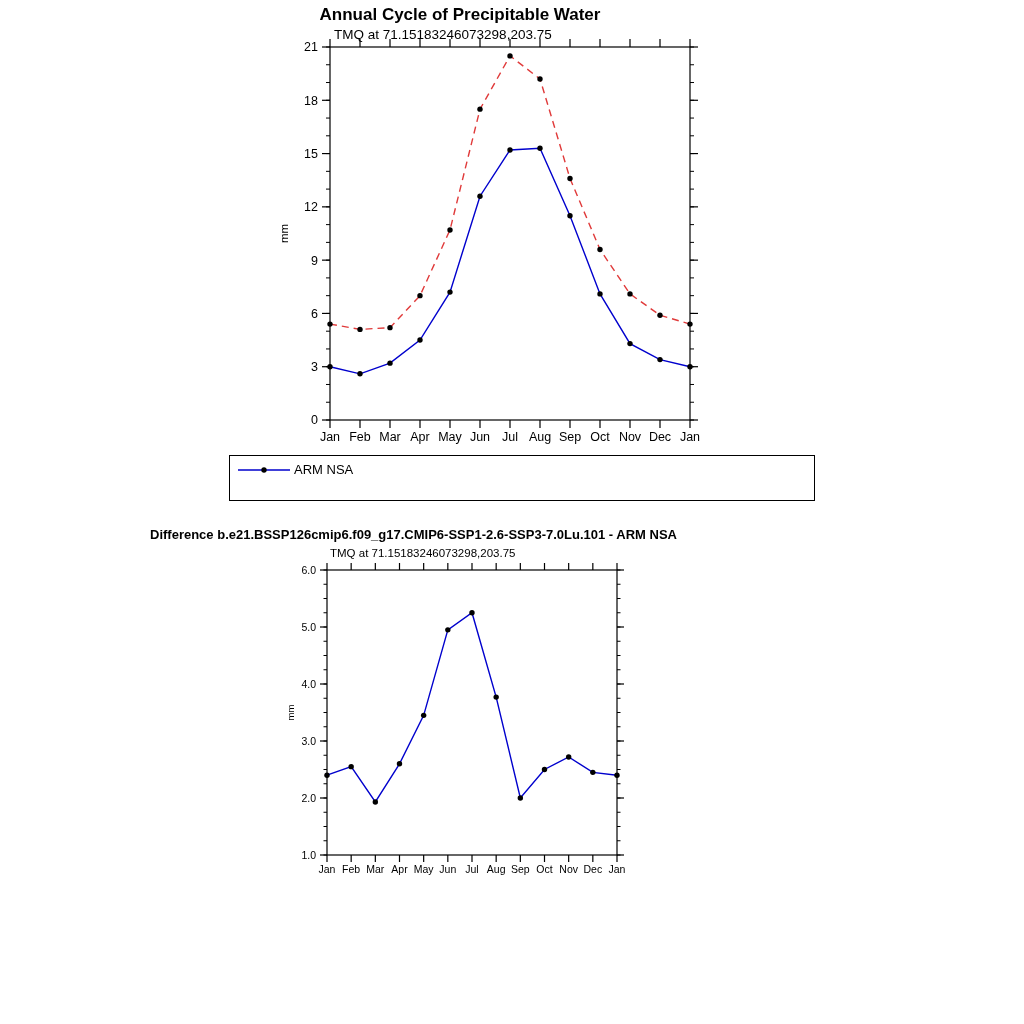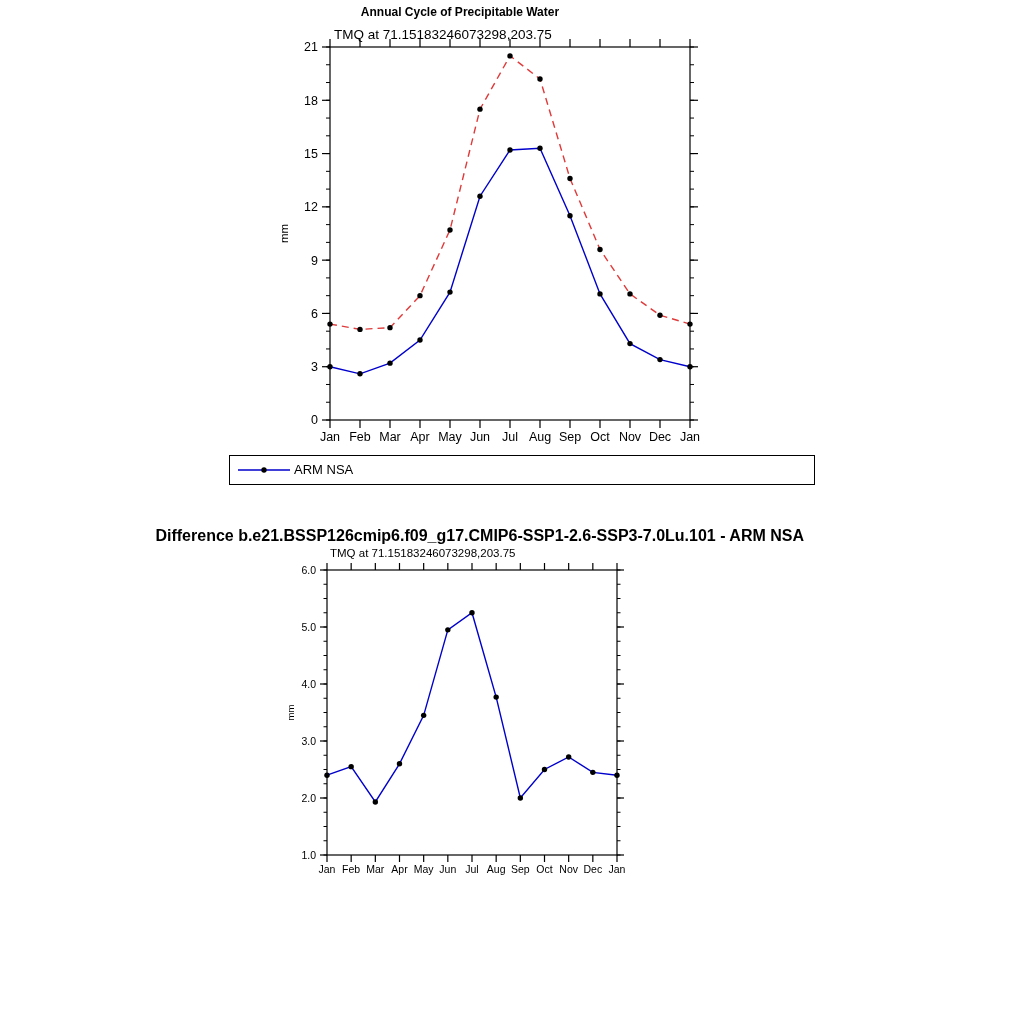--- a/index.html
+++ b/index.html
@@ -1,28 +1,28 @@
 <!DOCTYPE html>
 <html><head>
 <meta charset="utf-8">
 <style>
   html,body{margin:0;padding:0;background:#ffffff;}
   .page{position:relative;width:1024px;height:1024px;background:#ffffff;overflow:hidden;
         font-family:"Liberation Sans","DejaVu Sans",sans-serif;color:#000;}
   .chart-title-top{position:absolute;left:0;top:5px;width:920px;text-align:center;
-        font-size:12px;font-weight:bold;}
+        font-size:17px;font-weight:bold;}
   .chart-subtitle-top{position:absolute;left:334px;top:27px;font-size:13.5px;}
-  .chart-title-bottom{position:absolute;left:150px;top:527px;width:654px;text-align:right;
-        font-size:16px;font-weight:bold;}
+  .chart-title-bottom{position:absolute;left:150px;top:527px;width:654px;text-align:left;
+        font-size:13px;font-weight:bold;}
   .chart-subtitle-bottom{position:absolute;left:330px;top:547px;font-size:11.5px;}
   svg.plot{position:absolute;}
   #chart0{left:255px;top:28px;width:470px;height:430px;}
   #chart1{left:280px;top:558px;width:360px;height:322px;}
   .legend-box{position:absolute;left:229px;top:455px;width:572px;border:1px solid #000;
-        background:#fff;padding:2px 6px 4px 6px;text-align:right;}
+        background:#fff;padding:2px 6px 20px 6px;text-align:right;}
   .legend-row{display:flex;align-items:center;height:22px;}
   .legend-sample{width:58px;height:18px;flex:0 0 58px;}
   .legend-label{font-size:13px;white-space:nowrap;}
   text{font-family:"Liberation Sans","DejaVu Sans",sans-serif;fill:#000;}
 </style>
 </head>
 <body>
 
 <div class="page">
 

